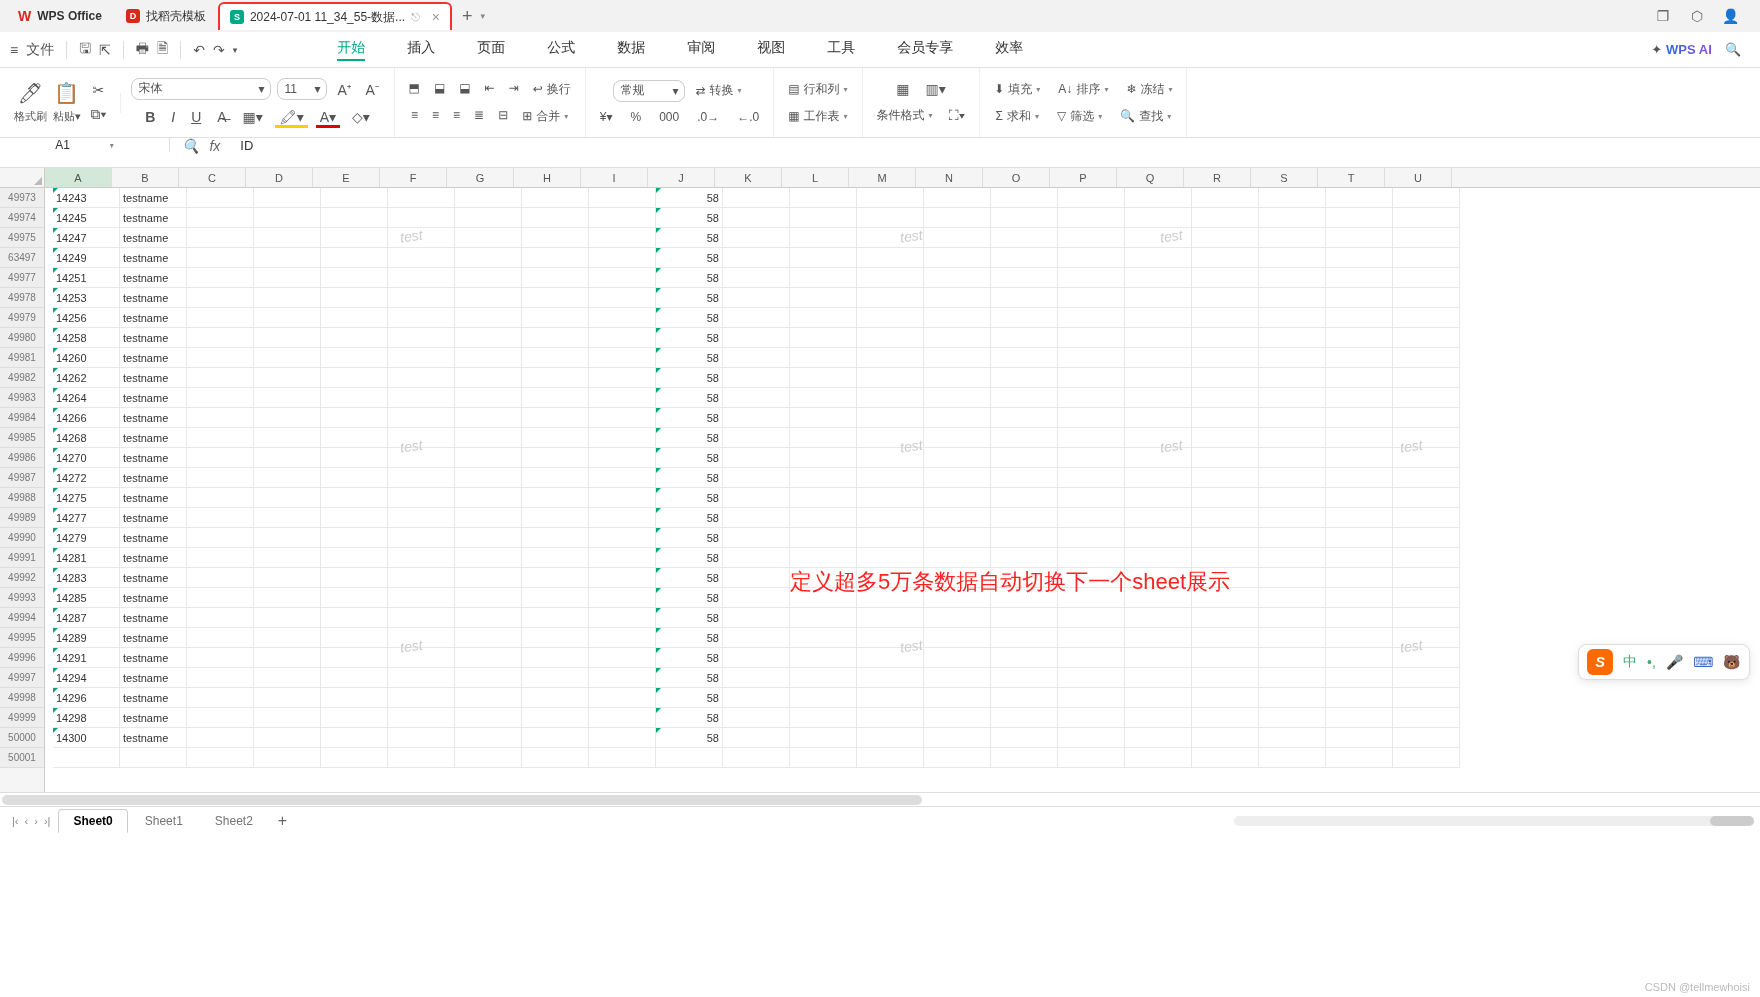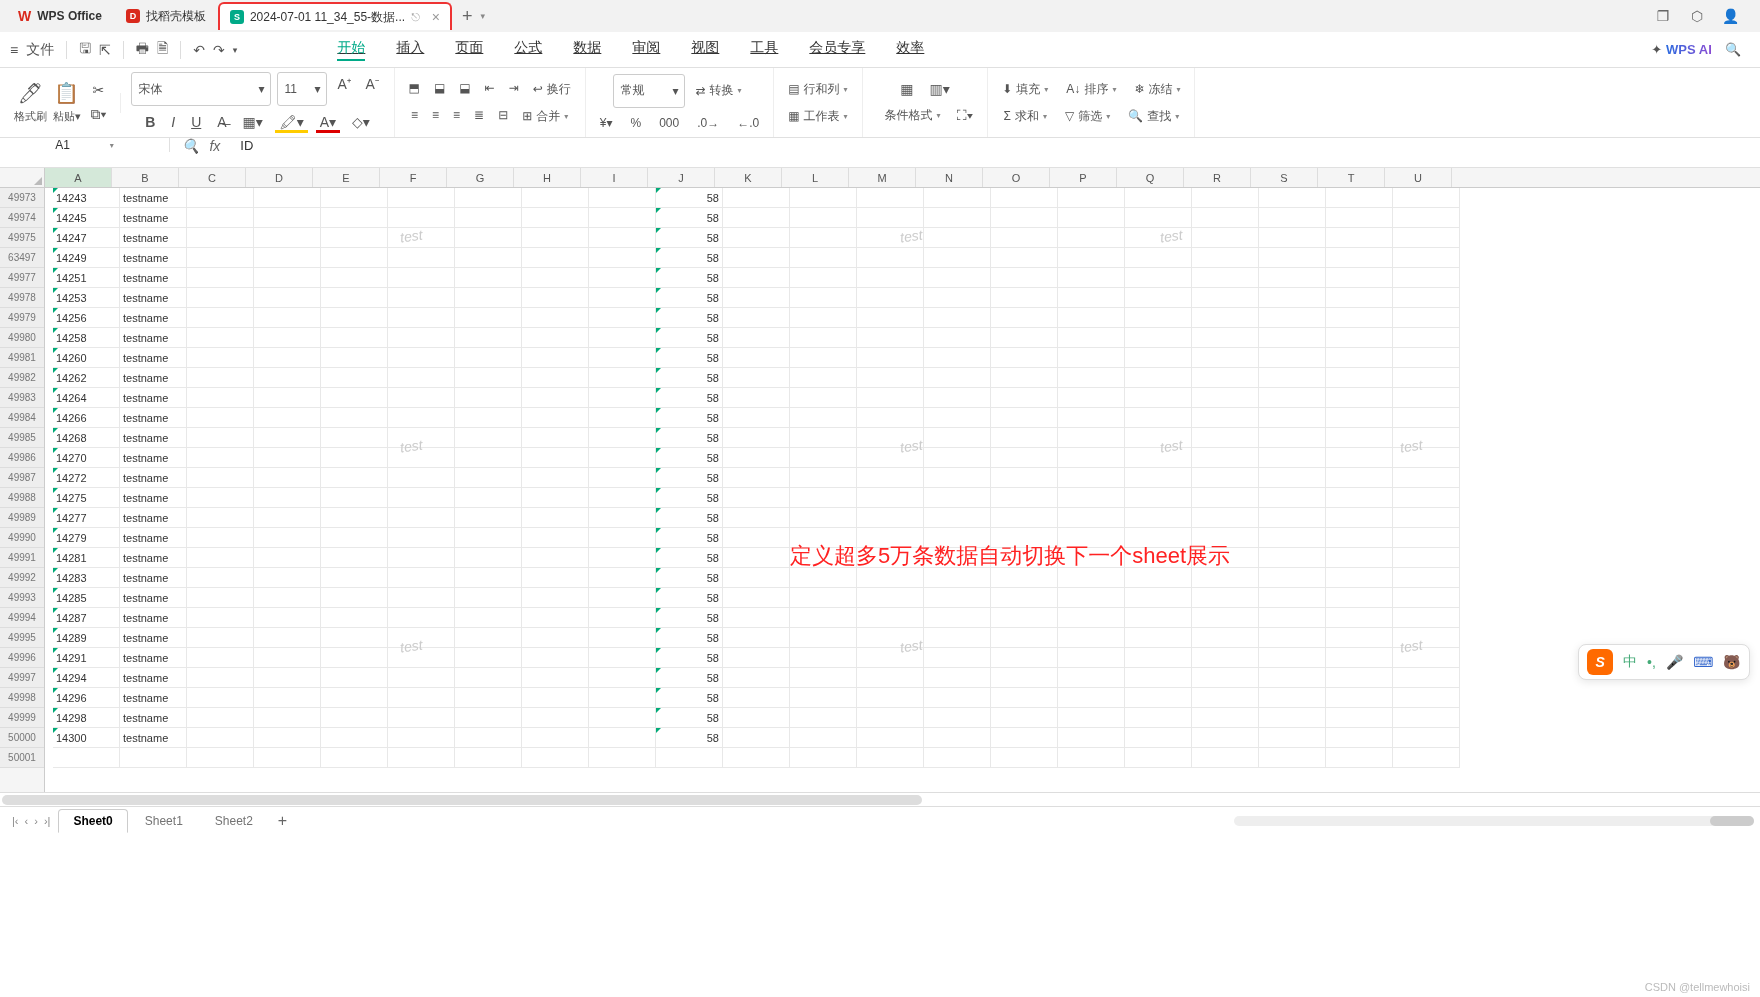--- a/index.html
+++ b/index.html
@@ -17,36 +17,36 @@
 .tab-close { color:#999; font-size:14px; margin-left:6px;}
 .tab-plus { color:#666; font-size:18px; padding:0 8px; }
 .tab-bar .spacer { flex:1; }
 .win-ctrl { display:flex; gap:16px; padding:0 14px; color:#666; font-size:14px;}
 .win-ctrl span { width:18px; text-align:center; }
 
 
 .menu-row { height:36px; display:flex; align-items:center; border-bottom:1px solid #e0e0e0; }
 .quick { display:flex; align-items:center; gap:8px; padding:0 10px; color:#555; font-size:14px;}
 .quick .sep { width:1px; height:18px; background:#ddd; margin:0 4px;}
-.menu { display:flex; gap:31px; padding-left:90px; font-size:14px; color:#333;text-decoration:underline;}
+.menu { display:flex; gap:42px; padding-left:90px; font-size:14px; color:#333;}
 .menu .mi.active { color:#0a8; border-bottom:2px solid #0a8; padding-bottom:2px; font-weight:500;}
 .menu-right { margin-left:auto; display:flex; align-items:center; gap:14px; padding-right:18px; font-size:13px; color:#555;}
 .wpsai { display:flex; align-items:center; gap:4px;}
 .wpsai b { background:linear-gradient(90deg,#2d6cdf,#8a4bd3); -webkit-background-clip:text; color:transparent; font-weight:bold;}
 
 
 .ribbon { height:70px; display:flex; align-items:center; border-bottom:1px solid #e0e0e0; padding:0 4px;}
 .rgroup { display:flex; flex-direction:column; align-items:center; justify-content:center; height:100%; padding:0 10px; border-right:1px solid #eee; gap:2px; font-size:11px; color:#555;}
 .rgroup.row { flex-direction:row; gap:6px; }
 .rgroup .big { font-size:20px; color:#555; }
 .rgroup .lbl { font-size:11px; }
 .rstack { display:flex; flex-direction:column; gap:4px; align-items:center;}
 .rbtn { display:flex; align-items:center; gap:4px; padding:2px 4px; font-size:12px; color:#555; white-space:nowrap;}
 .rbtn .dd { font-size:8px; color:#888;}
-.combo { border:1px solid #ccc; border-radius:3px; height:34px; display:flex; align-items:center; padding:0 6px; font-size:12px; background:#fff;}
+.combo { border:1px solid #ccc; border-radius:8px; height:22px; display:flex; align-items:center; padding:0 6px; font-size:12px; background:#fff;}
 .icon { font-size:14px; color:#555; padding:2px 4px;}
 .icon.sm { font-size:12px;}
 .color-line { border-bottom:3px solid; padding-bottom:0;}
 
 
 .fx-row { height:30px; display:flex; align-items:flex-start; border-bottom:1px solid #e0e0e0;}
 .name-box { width:170px; display:flex; align-items:center; justify-content:center; border-right:1px solid #e0e0e0; gap:40px; font-size:12px;}
 .name-box .dd { font-size:8px; color:#888;}
 .fx-tools { display:flex; align-items:center; gap:10px; padding:0 12px; font-size:14px; color:#666; font-style:italic;}
 .fx-val { padding-left:8px; font-size:13px;}
@@ -245,21 +245,21 @@
         <span>▦</span>
         <span>工作表</span>
         <span class="dd">▾</span>
       </div>
   </div>
   <div class="rgroup" style="gap:6px;">
     <div style="display:flex; gap:8px;">
       <span class="icon">▦</span>
       <span class="icon">▥<span class="dd">▾</span></span>
     </div>
-    <div style="display:flex; gap:8px;margin-left:8px;">
+    <div style="display:flex; gap:8px;">
       <div class="rbtn">
           <span>条件格式</span>
           <span class="dd">▾</span>
         </div>
       <span class="icon">⛶<span class="dd">▾</span></span>
     </div>
   </div>
   <div class="rgroup" style="gap:6px;">
     <div style="display:flex; gap:10px;">
       <div class="rbtn">
@@ -1028,21 +1028,21 @@
         <div class="cell"></div>
         <div class="cell"></div>
         <div class="cell"></div>
         <div class="cell"></div>
         <div class="cell"></div>
         <div class="cell"></div>
         <div class="cell"></div>
         <div class="cell"></div>
       </div>
     </div>
-  <div class="annot" style="left:790px; top:373px;">定义超多5万条数据自动切换下一个sheet展示</div>
+  <div class="annot" style="left:790px; top:399px;">定义超多5万条数据自动切换下一个sheet展示</div>
   <div class="wm" style="left:400px; top:60px;">test</div>
   <div class="wm" style="left:900px; top:60px;">test</div>
   <div class="wm" style="left:1160px; top:60px;">test</div>
   <div class="wm" style="left:400px; top:270px;">test</div>
   <div class="wm" style="left:900px; top:270px;">test</div>
   <div class="wm" style="left:1160px; top:270px;">test</div>
   <div class="wm" style="left:1400px; top:270px;">test</div>
   <div class="wm" style="left:400px; top:470px;">test</div>
   <div class="wm" style="left:900px; top:470px;">test</div>
   <div class="wm" style="left:1400px; top:470px;">test</div>

